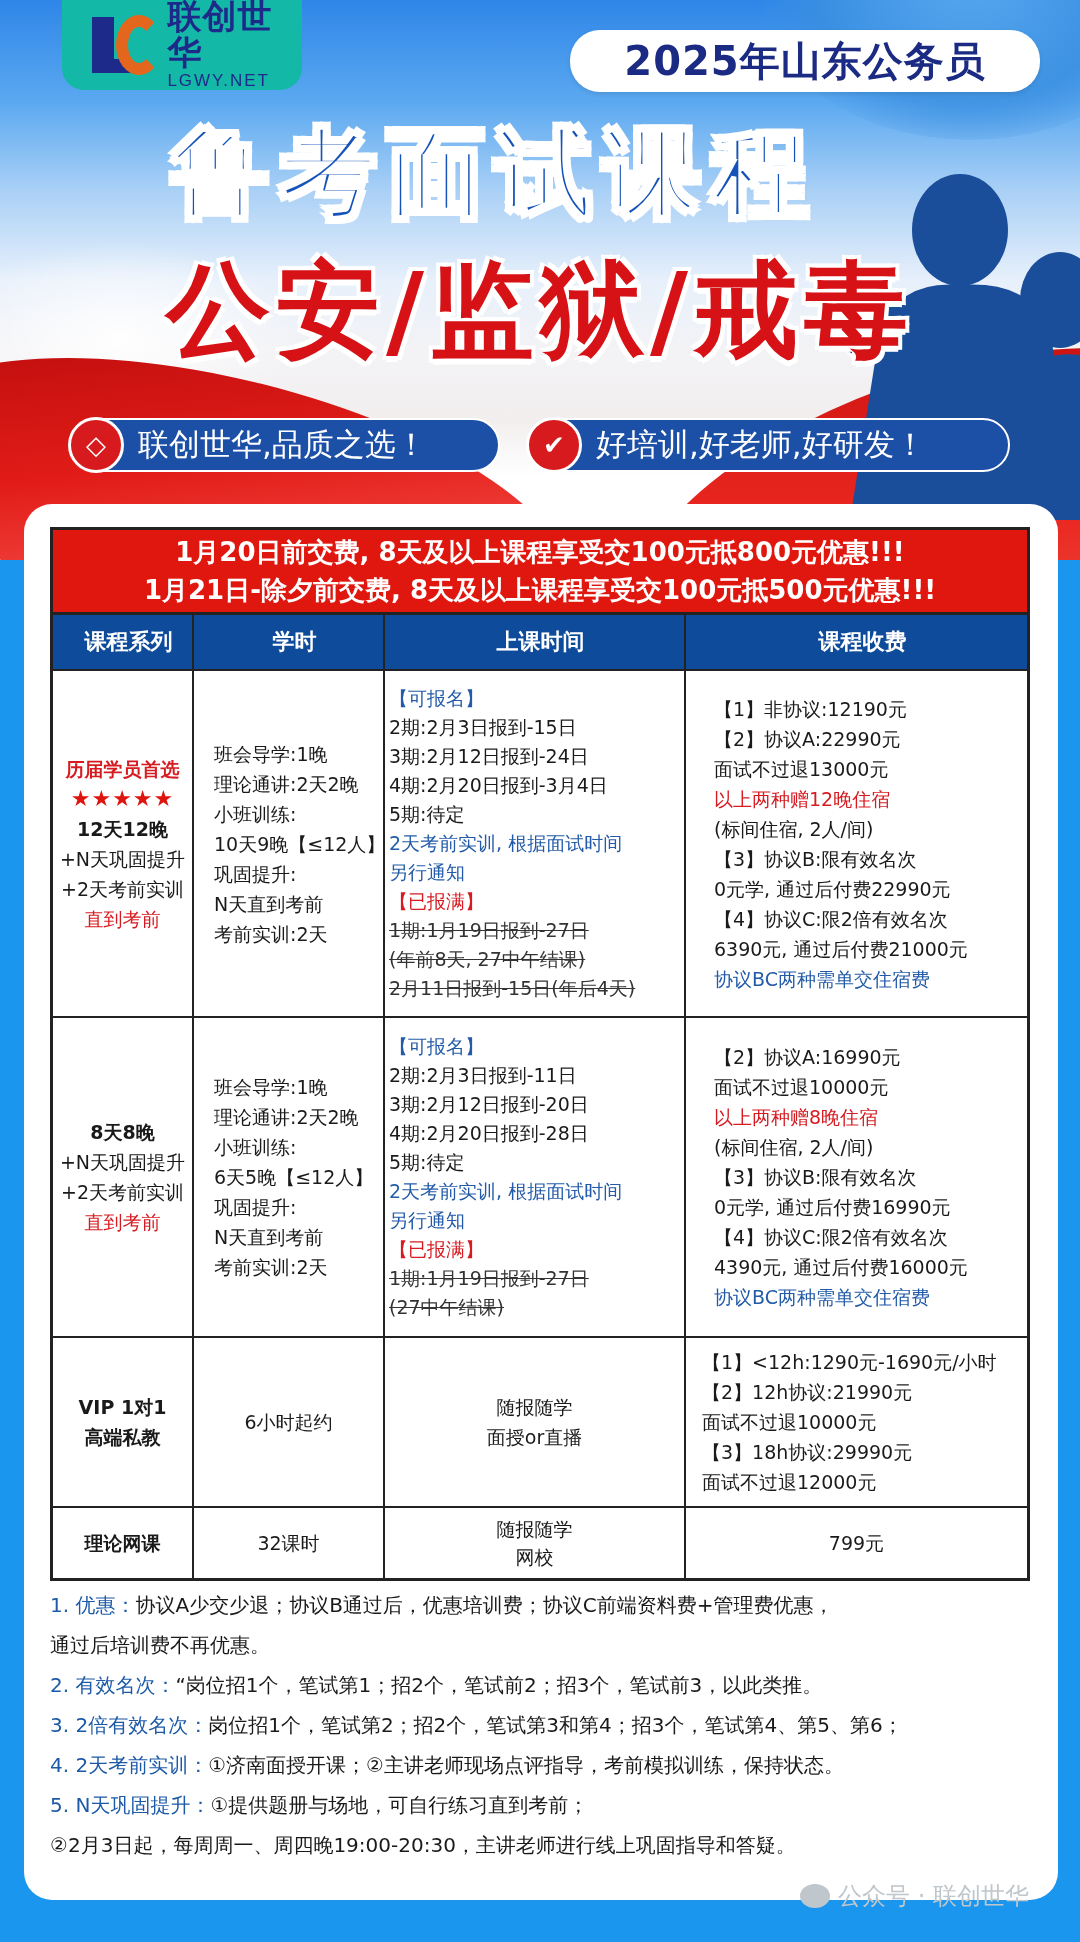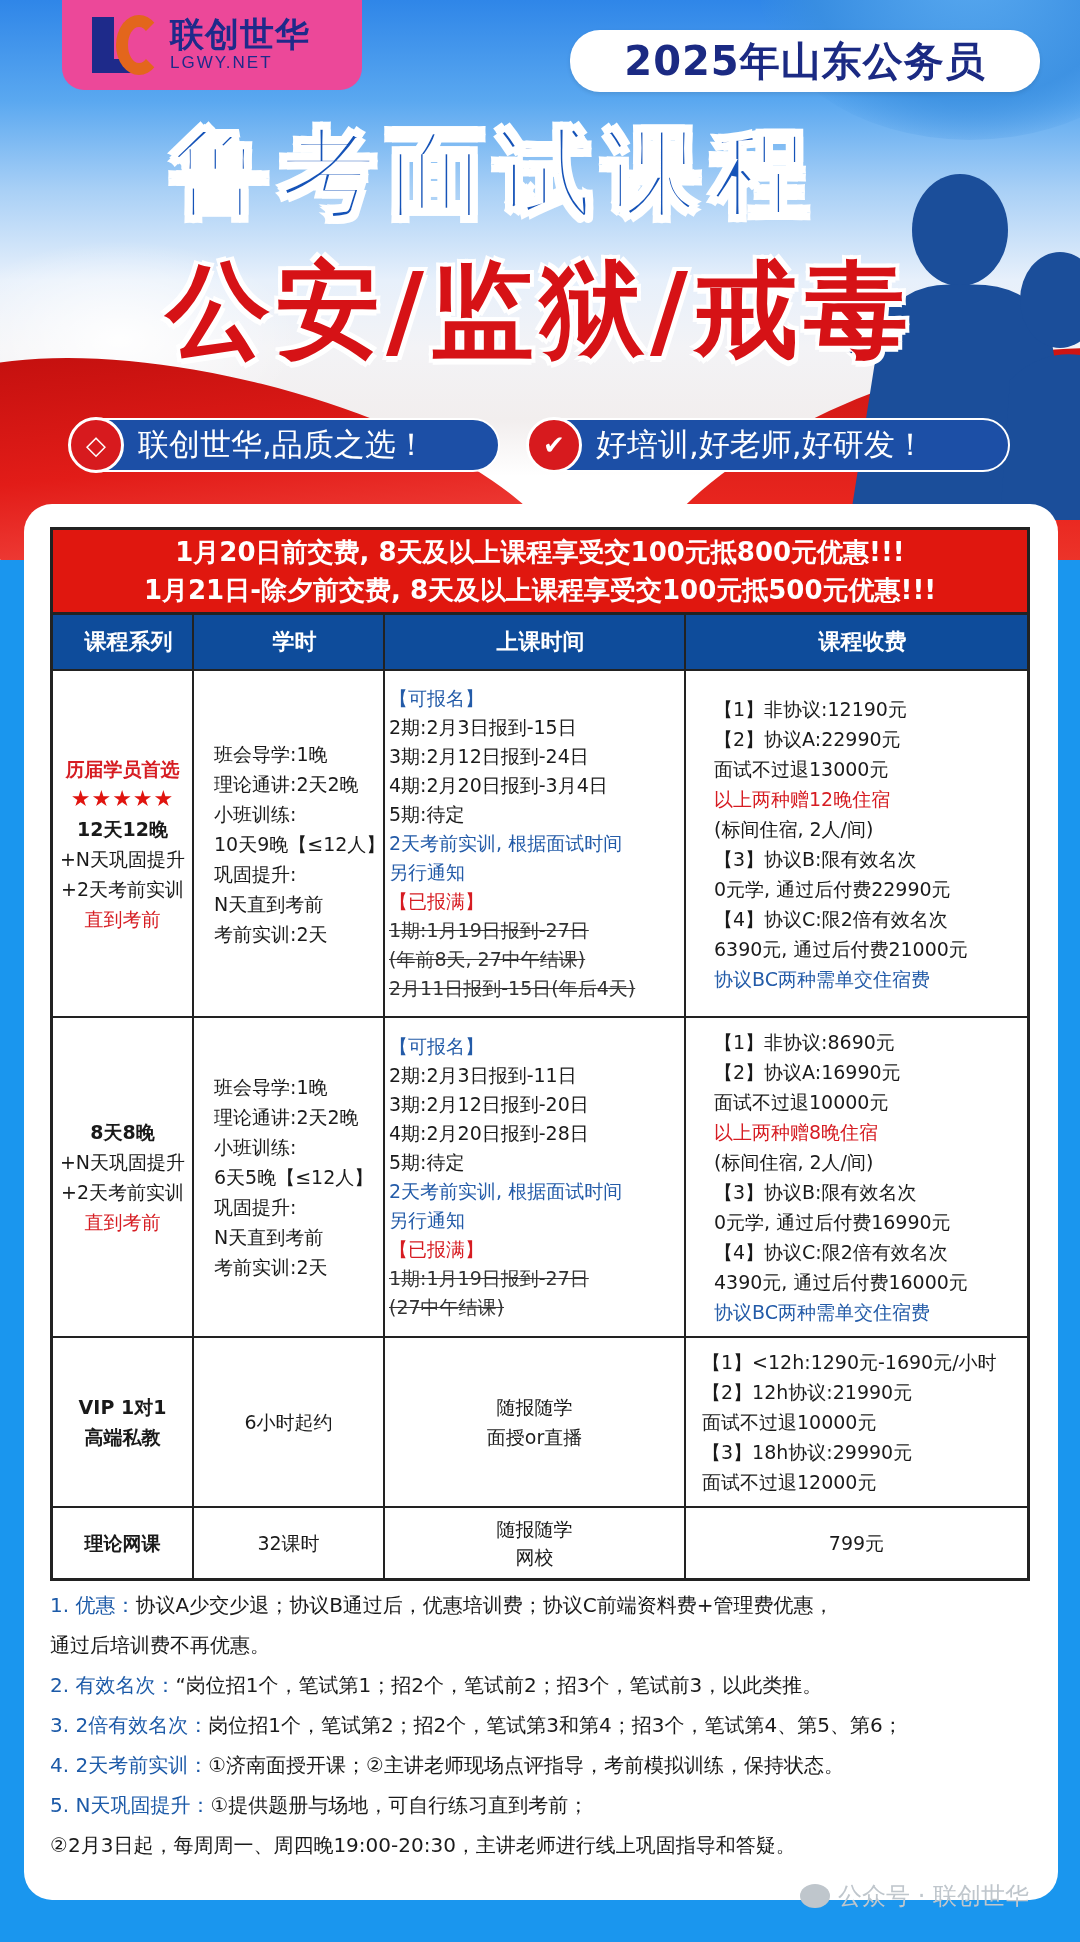--- a/index.html
+++ b/index.html
@@ -33,22 +33,22 @@
     position: absolute; left: 840px; top: 160px; width: 260px; height: 360px;
   }
   .hero .globe {
     position: absolute; left: 760px; top: -160px; width: 420px; height: 300px;
     border-radius: 50%;
     background: radial-gradient(ellipse at 50% 40%, #67b5f3 0%, #3a8fe0 55%, rgba(58,143,224,0) 75%);
     opacity: 0.8;
   }
 
   .logo-box {
-    position: absolute; left: 62px; top: 0; width: 300px; height: 90px;
-    background: #ec4899; border-radius: 0 0 22px 22px;
+    position: absolute; left: 62px; top: 0; width: 240px; height: 90px;
+    background: #14b8a6; border-radius: 0 0 22px 22px;
     display: flex; align-items: center; padding-left: 30px;
   }
   .logo-mark { position: relative; width: 68px; height: 60px; margin-right: 10px; }
   .logo-mark .l { position: absolute; left: 0; top: 2px; width: 22px; height: 56px; background: #1e2a8a; }
   .logo-mark .l2 { position: absolute; left: 0; top: 44px; width: 40px; height: 14px; background: #1e2a8a; }
   .logo-mark .c {
     position: absolute; left: 24px; top: 0; width: 46px; height: 60px;
     border-radius: 50%; border: 12px solid #e3661c; border-right-color: transparent;
   }
   .logo-text { display: flex; flex-direction: column; }
@@ -273,21 +273,20 @@
       <div class="txt">3期:2月12日报到-20日</div>
       <div class="txt">4期:2月20日报到-28日</div>
       <div class="txt">5期:待定</div>
       <div class="txt blue">2天考前实训, 根据面试时间</div>
       <div class="txt blue">另行通知</div>
       <div class="txt red">【已报满】</div>
       <div class="txt strike">1期:1月19日报到-27日</div>
       <div class="txt strike">(27中午结课)</div>
     </div>
     <div class="cell c4">
-      <div class="txt">【1】非协议:8690元</div>
       <div class="txt">【2】协议A:16990元</div>
       <div class="txt">面试不过退10000元</div>
       <div class="txt red">以上两种赠8晚住宿</div>
       <div class="txt">(标间住宿, 2人/间)</div>
       <div class="txt">【3】协议B:限有效名次</div>
       <div class="txt">0元学, 通过后付费16990元</div>
       <div class="txt">【4】协议C:限2倍有效名次</div>
       <div class="txt">4390元, 通过后付费16000元</div>
       <div class="txt blue">协议BC两种需单交住宿费</div>
     </div>

